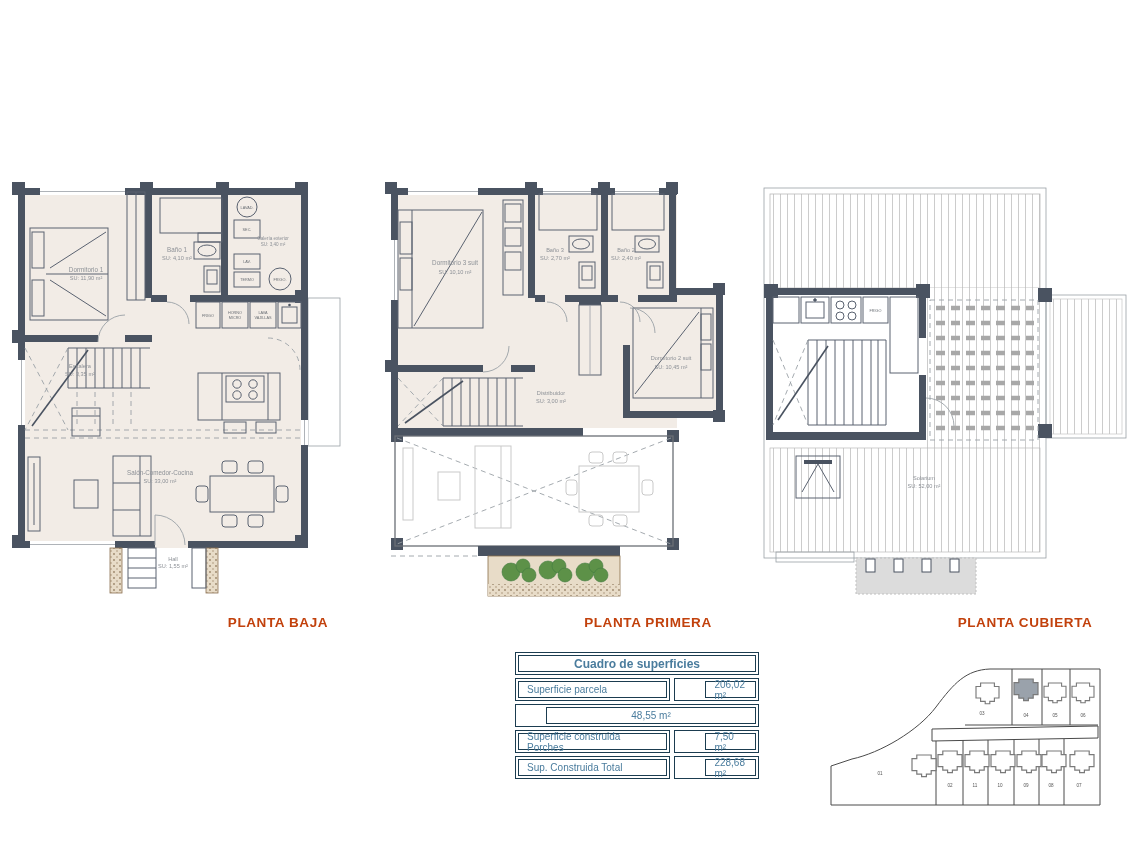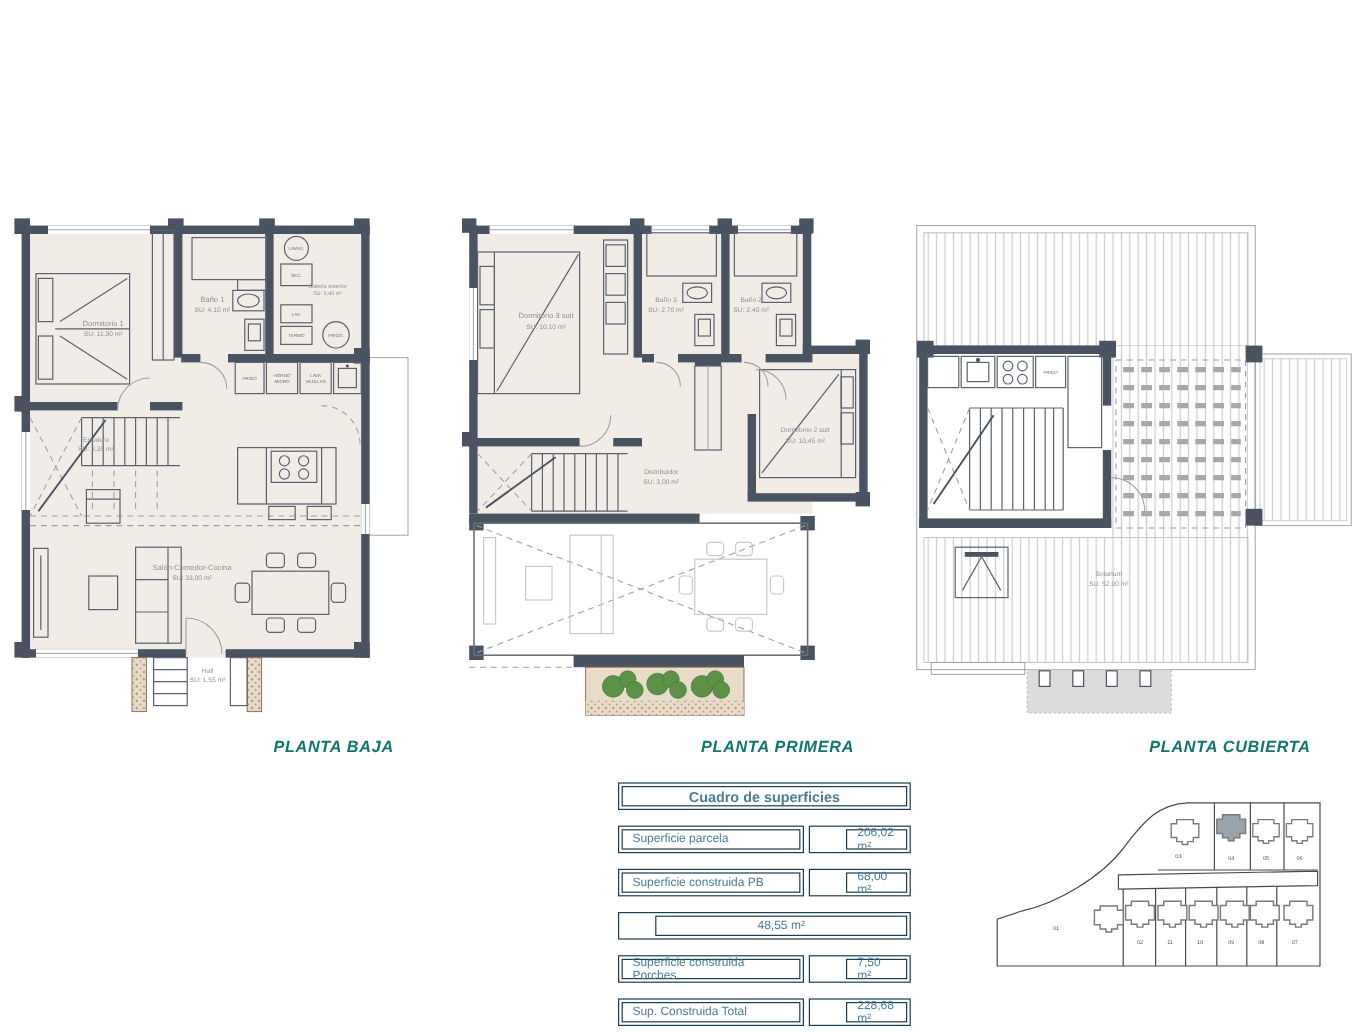--- a/index.html
+++ b/index.html
@@ -1,31 +1,31 @@
 <!DOCTYPE html>
 <html><head>
 <meta charset="utf-8">
 <style>
   html,body{margin:0;padding:0;background:#ffffff;}
   body{font-family:"Liberation Sans",sans-serif;}
   .page{position:relative;width:1140px;height:860px;background:#fff;overflow:hidden;}
   .plan{position:absolute;}
   .plan-title{position:absolute;transform:translateX(-50%);font-weight:bold;
-    font-size:13.5px;letter-spacing:.6px;color:#0f766e;white-space:nowrap;font-style:italic;}
+    font-size:13.5px;letter-spacing:.6px;color:#c2410c;white-space:nowrap;}
   svg text{font-family:"Liberation Sans",sans-serif;}
   .roomlbl{fill:#8d9197;font-size:6.3px;text-anchor:middle;}
   .roomsu{fill:#8d9197;font-size:5.6px;text-anchor:middle;}
   .applbl{fill:#6a6f75;font-size:3.8px;text-anchor:middle;}
   .thin{stroke:#5a6270;stroke-width:1;fill:none;}
   .lite{stroke:#9aa0a6;stroke-width:.8;fill:none;}
   .ghost{stroke:#c9c9c9;stroke-width:1;fill:none;}
   .arc{stroke:#9aa0a6;stroke-width:.9;fill:none;}
   .dash{stroke:#9aa0a6;stroke-width:.9;fill:none;stroke-dasharray:5 4;}
   
-  .surface-table{position:absolute;left:515px;top:652px;width:244px;display:flex;flex-direction:column;gap:13px;}
+  .surface-table{position:absolute;left:515px;top:652px;width:244px;display:flex;flex-direction:column;gap:3px;}
   .srow{display:flex;gap:4px;}
   .cell{border:1px solid #1b3c50;padding:2px;background:#fff;box-sizing:border-box;flex:1;}
   .cell-in{border:1px solid #1b3c50;height:13px;font-size:10px;color:#4a7c9d;
     display:flex;align-items:center;padding:1px 8px;}
   .cell.label{flex:1.9;}
   .cell.value .cell-in{justify-content:center;margin-left:28px;}
   .cell.head .cell-in{justify-content:center;font-weight:bold;font-size:12px;}
   .site-lbl{fill:#555;font-size:4.6px;text-anchor:middle;}
 </style>
 </head>
@@ -521,28 +521,20 @@
     </div>
     <div class="srow">
       <div class="cell label">
           <div class="cell-in">Superficie parcela</div>
         </div>
       <div class="cell value">
           <div class="cell-in">206,02 m²</div>
         </div>
     </div>
     <div class="srow">
-      <div class="cell label">
-          <div class="cell-in">Superficie construida PB</div>
-        </div>
-      <div class="cell value">
-          <div class="cell-in">68,00 m²</div>
-        </div>
-    </div>
-    <div class="srow">
       <div class="cell value">
           <div class="cell-in">48,55 m²</div>
         </div>
     </div>
     <div class="srow">
       <div class="cell label">
           <div class="cell-in">Superficie construida Porches</div>
         </div>
       <div class="cell value">
           <div class="cell-in">7,50 m²</div>

